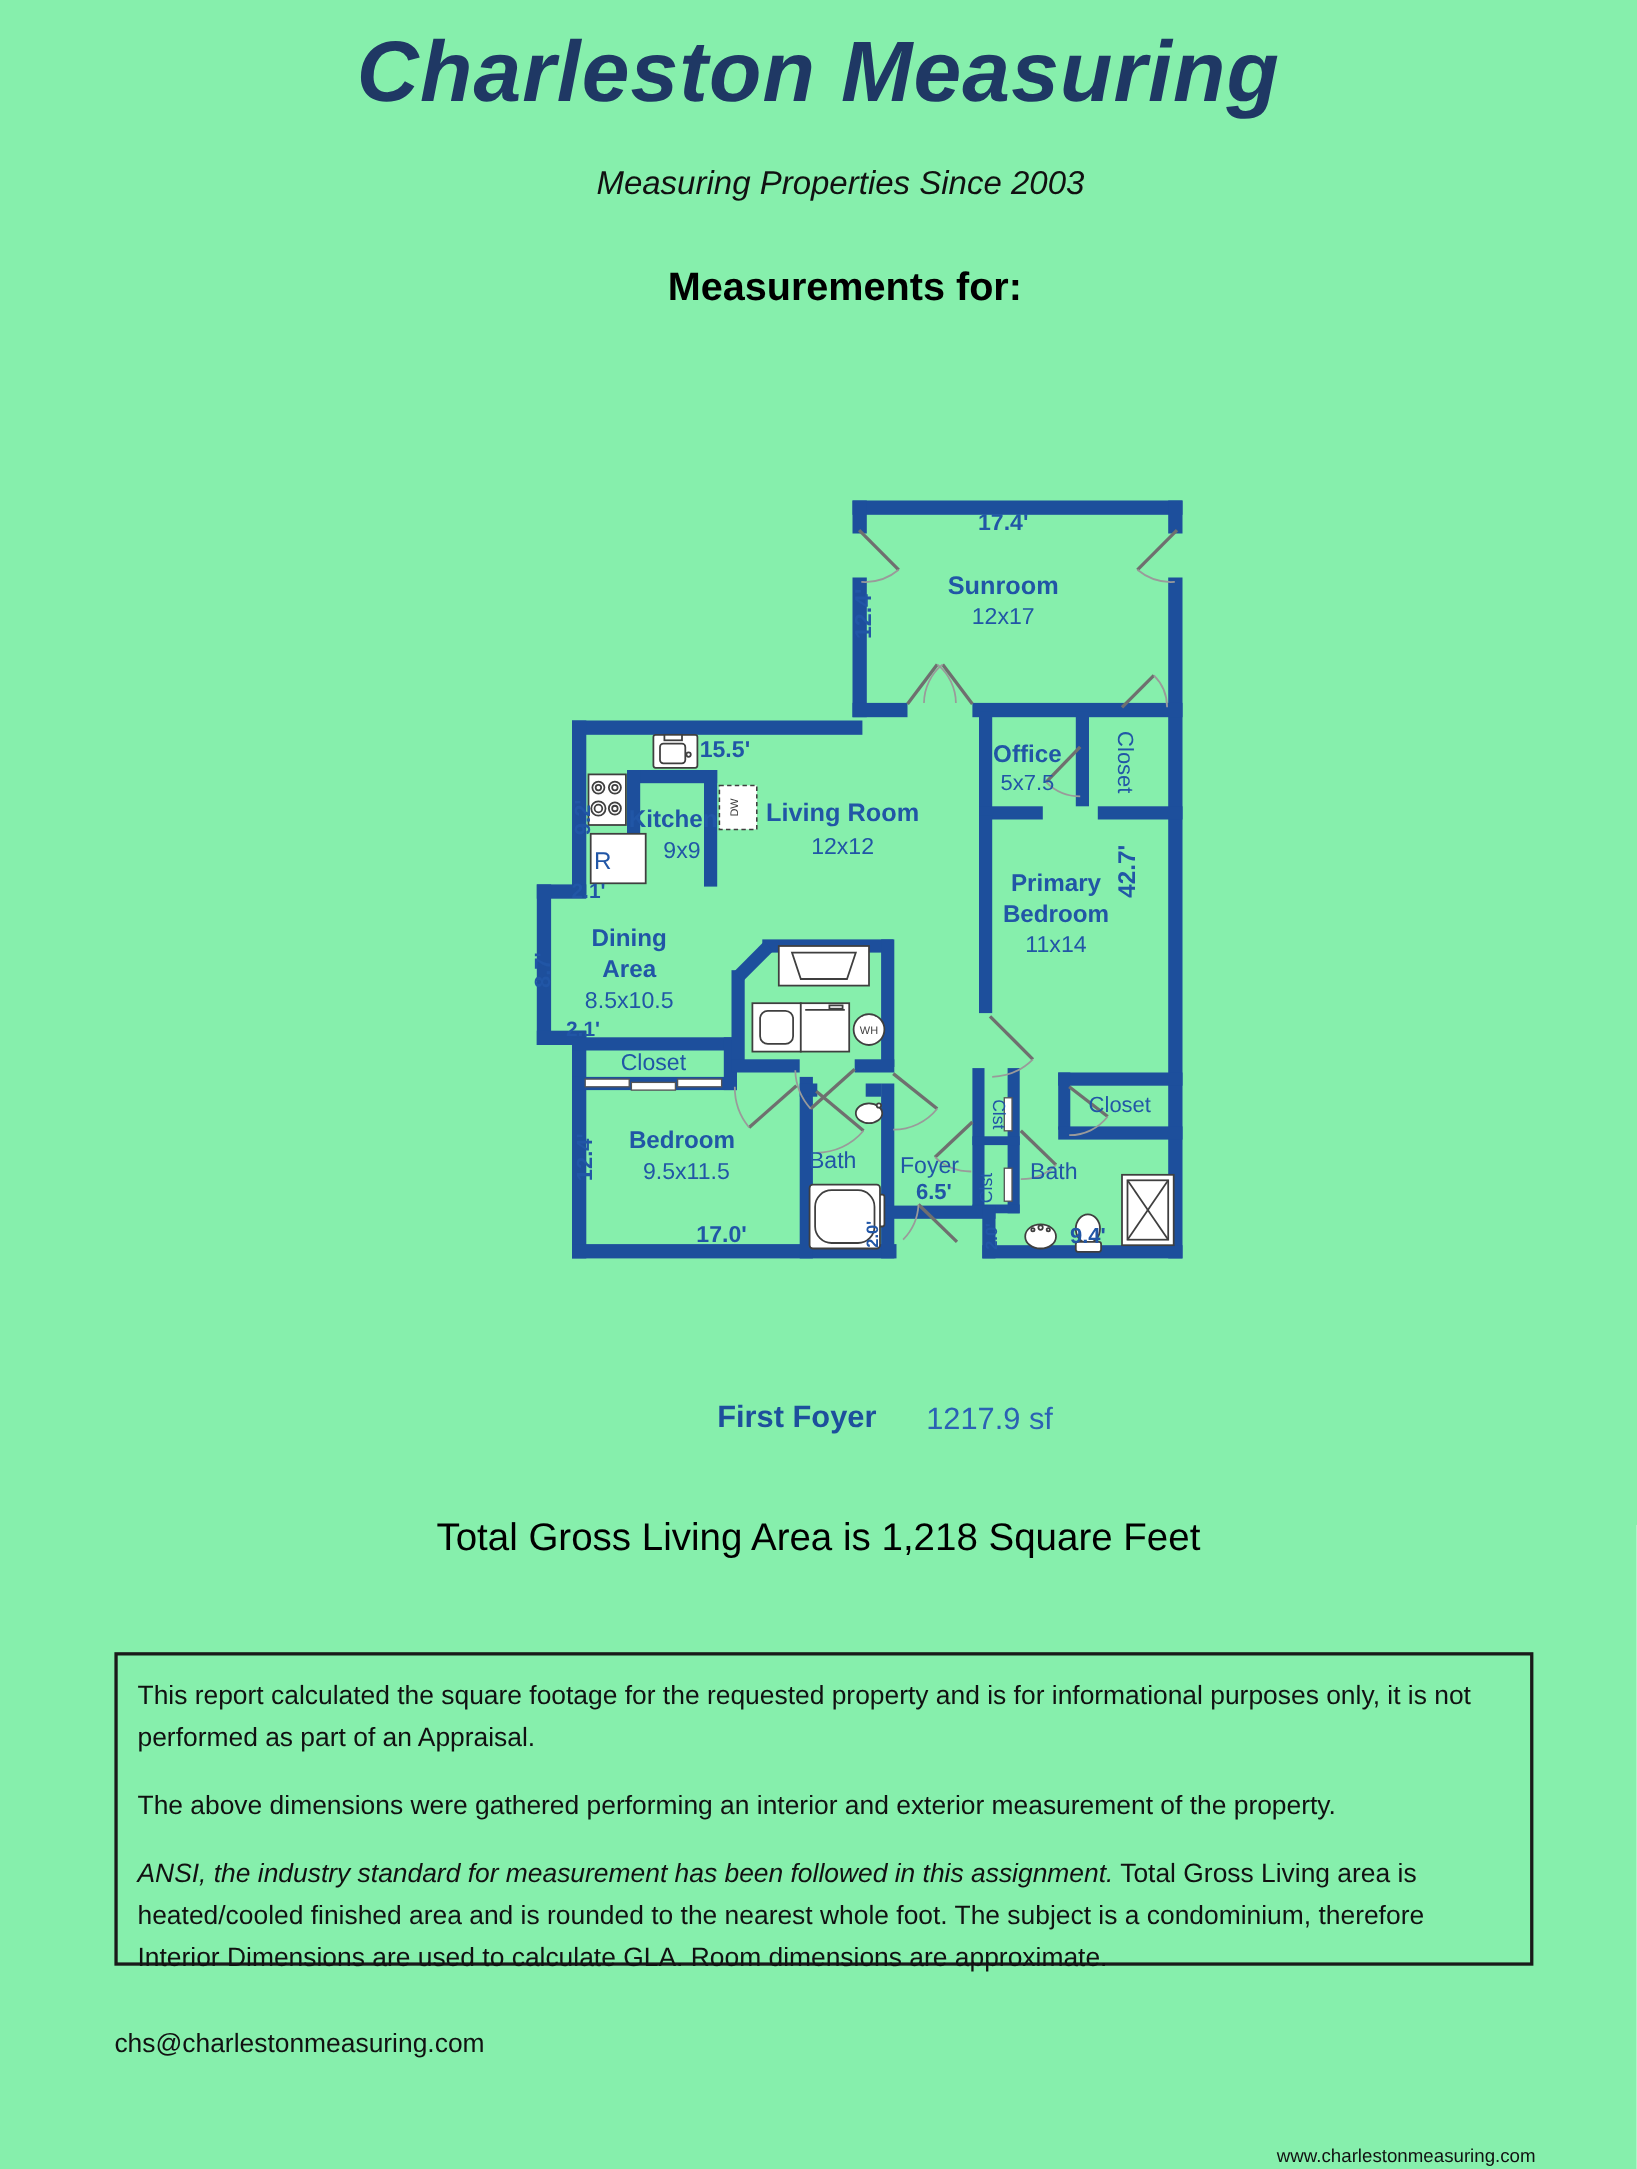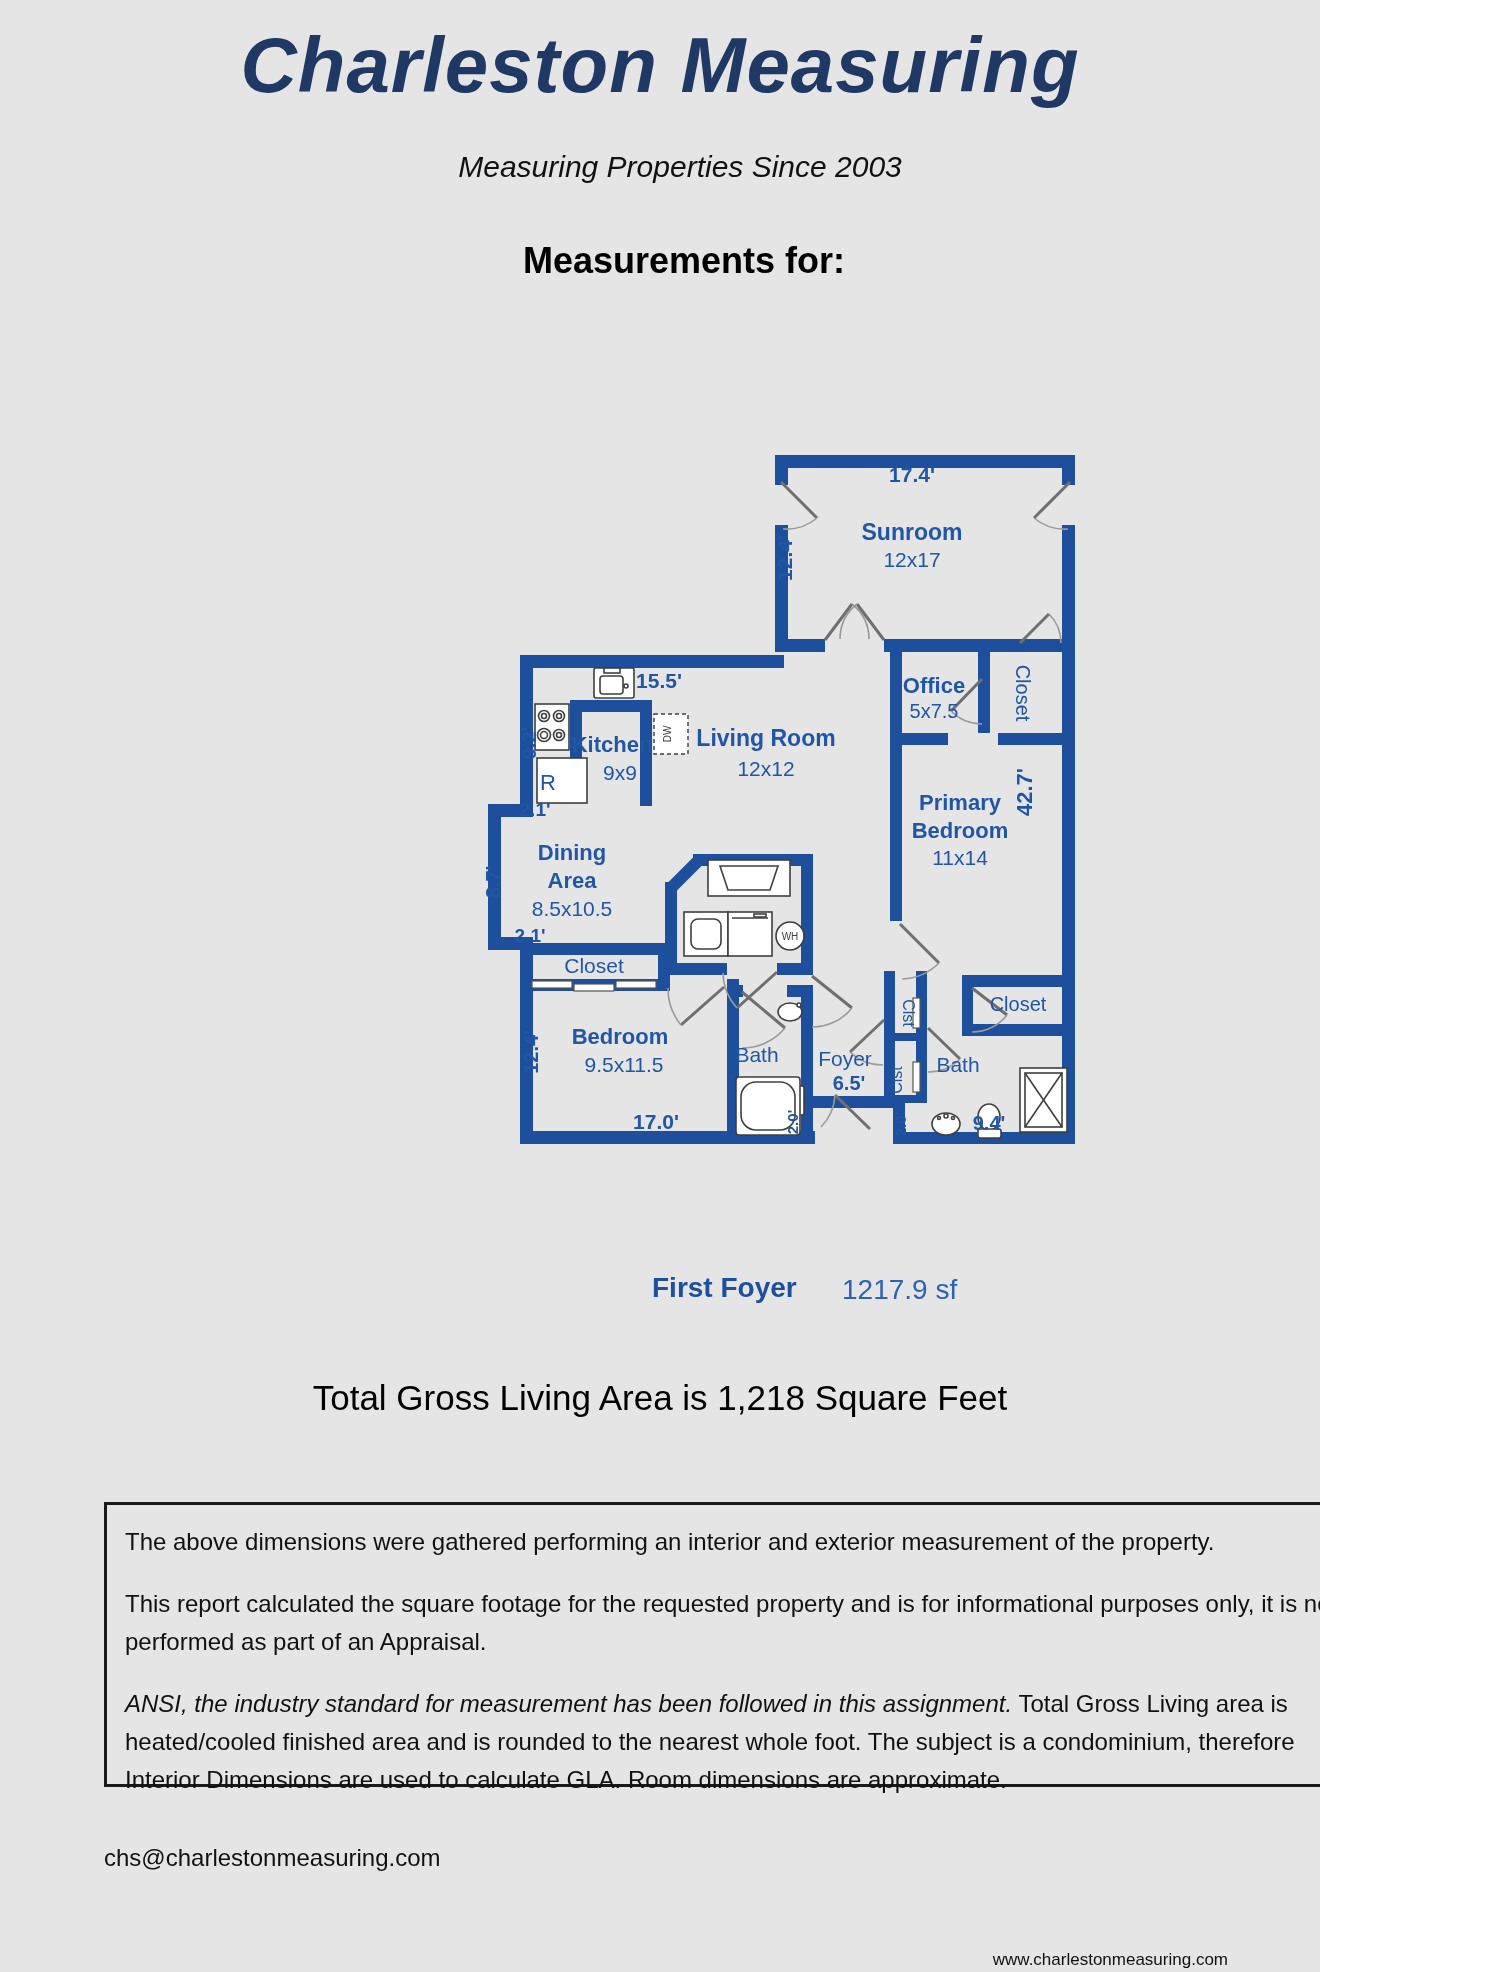--- a/index.html
+++ b/index.html
@@ -1,19 +1,19 @@
 <!DOCTYPE html>
 <html><head>
 <meta charset="utf-8">
 <style>
   html,body{margin:0;padding:0;background:#fff;}
   #page{
     position:relative;
-    width:1320px;height:1972px;
-    background:#e5e5e5;
+    width:1488px;height:1972px;
+    background:#86efac;
     font-family:"Liberation Sans", sans-serif;
     color:#1a1a1a;
     overflow:hidden;
   }
   .center{position:absolute;left:0;width:100%;text-align:center;}
   #title{
     top:20px;
     font-size:78px;font-weight:700;font-style:italic;
     color:#1f3864;letter-spacing:1px;
   }
@@ -297,21 +297,21 @@
       <text font-size="10" fill="#3f3f3f" text-anchor="middle" transform="rotate(-90 211 304)" x="211" y="304">DW</text>
     </g>
   </svg>
 
   <div id="firstfloor-label">First Foyer</div>
   <div id="firstfloor-area">1217.9 sf</div>
 
   <div id="total-line" class="center">Total Gross Living Area is 1,218 Square Feet</div>
 
   <div id="disclaimer">
+    <p>This report calculated the square footage for the requested property and is for informational purposes only, it is not performed as part of an Appraisal.</p>
     <p>The above dimensions were gathered performing an interior and exterior measurement of the property.</p>
-    <p>This report calculated the square footage for the requested property and is for informational purposes only, it is not performed as part of an Appraisal.</p>
     <p><span class="it">ANSI, the industry standard for measurement has been followed in this assignment.</span><span>  Total Gross Living area is heated/cooled finished area and is rounded to the nearest whole foot.  The subject is a condominium, therefore Interior Dimensions are used to calculate GLA.  Room dimensions are approximate.</span></p>
   </div>
 
   <div id="footer-email">chs@charlestonmeasuring.com</div>
   <div id="footer-site">www.charlestonmeasuring.com</div>
 
 </div>
 
 </body></html>

